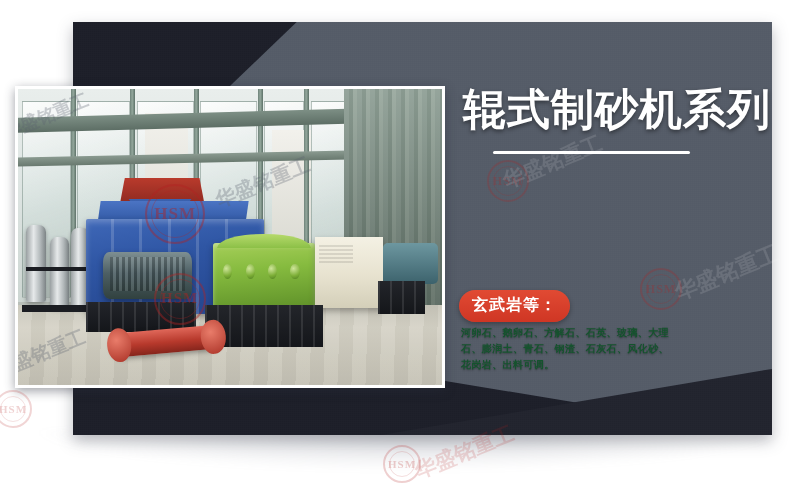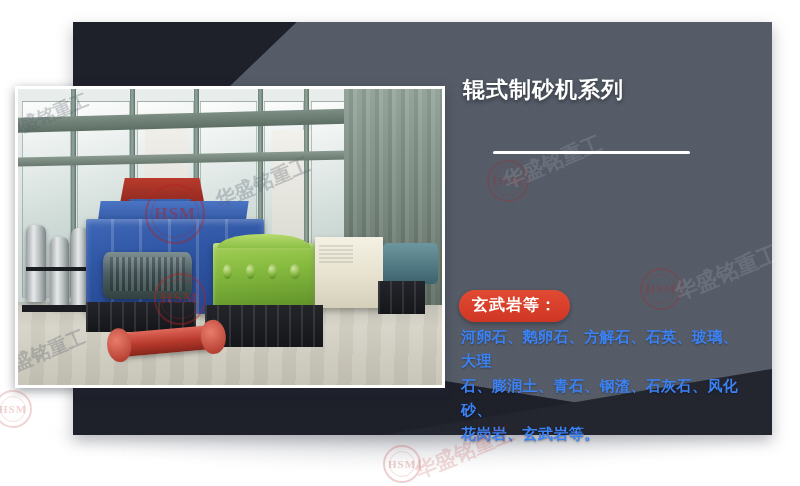--- a/index.html
+++ b/index.html
@@ -108,39 +108,39 @@
     font-weight:bold;color:rgba(178,34,34,.45);letter-spacing:1px;
     font-family:"Liberation Serif",serif;text-align:right;}
   .wm-seal:before{content:"";position:absolute;inset:4px;border-radius:50%;
     border:1px solid rgba(178,34,34,.30);}
   .wm-cn{color:rgba(90,96,110,.30);font-weight:bold;white-space:nowrap;
     transform:rotate(-22deg);font-family:"DejaVu Sans",sans-serif;}
   .wm-cn-dark{color:rgba(255,255,255,.12);}
   .wm-cn-red{color:rgba(178,34,34,.16);}
 
   
-  .title{position:absolute;left:463px;top:79px;font-size:22px;line-height:1;
+  .title{position:absolute;left:463px;top:88px;font-size:43px;line-height:1;
     font-weight:bold;color:#ffffff;letter-spacing:1px;
     text-shadow:0 2px 4px rgba(0,0,0,.45);}
   .divider{position:absolute;left:493px;top:151px;width:197px;height:3px;
     background:#ffffff;border-radius:2px;}
   .bullets{position:absolute;left:472px;top:170px;width:290px;}
   .bullet{display:flex;align-items:center;margin-bottom:19px;}
   .arrow{width:0;height:0;border-top:7px solid transparent;border-bottom:7px solid transparent;
     border-left:12px solid #f0c231;margin-right:9px;flex:none;
     filter:drop-shadow(0 1px 1px rgba(0,0,0,.35));}
   .btext{font-size:17px;font-weight:bold;color:#ffffff;letter-spacing:.5px;
     text-shadow:0 1px 2px rgba(0,0,0,.4);}
   .badge{position:absolute;left:459px;top:290px;
     background:linear-gradient(180deg,#e14a33,#cf3624);
     color:#fff;font-size:16px;font-weight:bold;letter-spacing:1px;
     padding:5px 13px 6px 13px;border-radius:16px;
     box-shadow:0 2px 5px rgba(0,0,0,.3);}
   .matlist{position:absolute;left:461px;top:325px;width:290px;
-    font-size:15px;line-height:1.62;color:#3b82f6;font-weight:bold;letter-spacing:.4px;
+    font-size:10px;line-height:1.62;color:#14532d;font-weight:bold;letter-spacing:.4px;
     text-shadow:0 1px 2px rgba(0,0,0,.35);}
 </style>
 </head>
 <body>
 
 <div id="stage">
 
   <div class="page-shadow"></div>
 
   <div class="panel">
@@ -230,21 +230,21 @@
   </div>
 
   <div class="title">辊式制砂机系列</div>
   <div class="divider"></div>
 
 
   <div class="badge">玄武岩等：</div>
   <div class="matlist">
     <div>河卵石、鹅卵石、方解石、石英、玻璃、大理</div>
     <div>石、膨润土、青石、钢渣、石灰石、风化砂、</div>
-    <div>花岗岩、玄武岩等。</div>
+    <div>花岗岩、出料可调。</div>
   </div>
 
   <div class="wm wm-seal" style="left:487px;top:160px;width:38px;height:38px;font-size:12px;opacity:.55;">
     <span>HSM</span>
   </div>
   <div class="wm wm-cn wm-cn-dark" style="left:500px;top:148px;font-size:21px;">
     <span>华盛铭重工</span>
   </div>
 
   <div class="wm wm-seal" style="left:640px;top:268px;width:38px;height:38px;font-size:12px;opacity:.6;">

